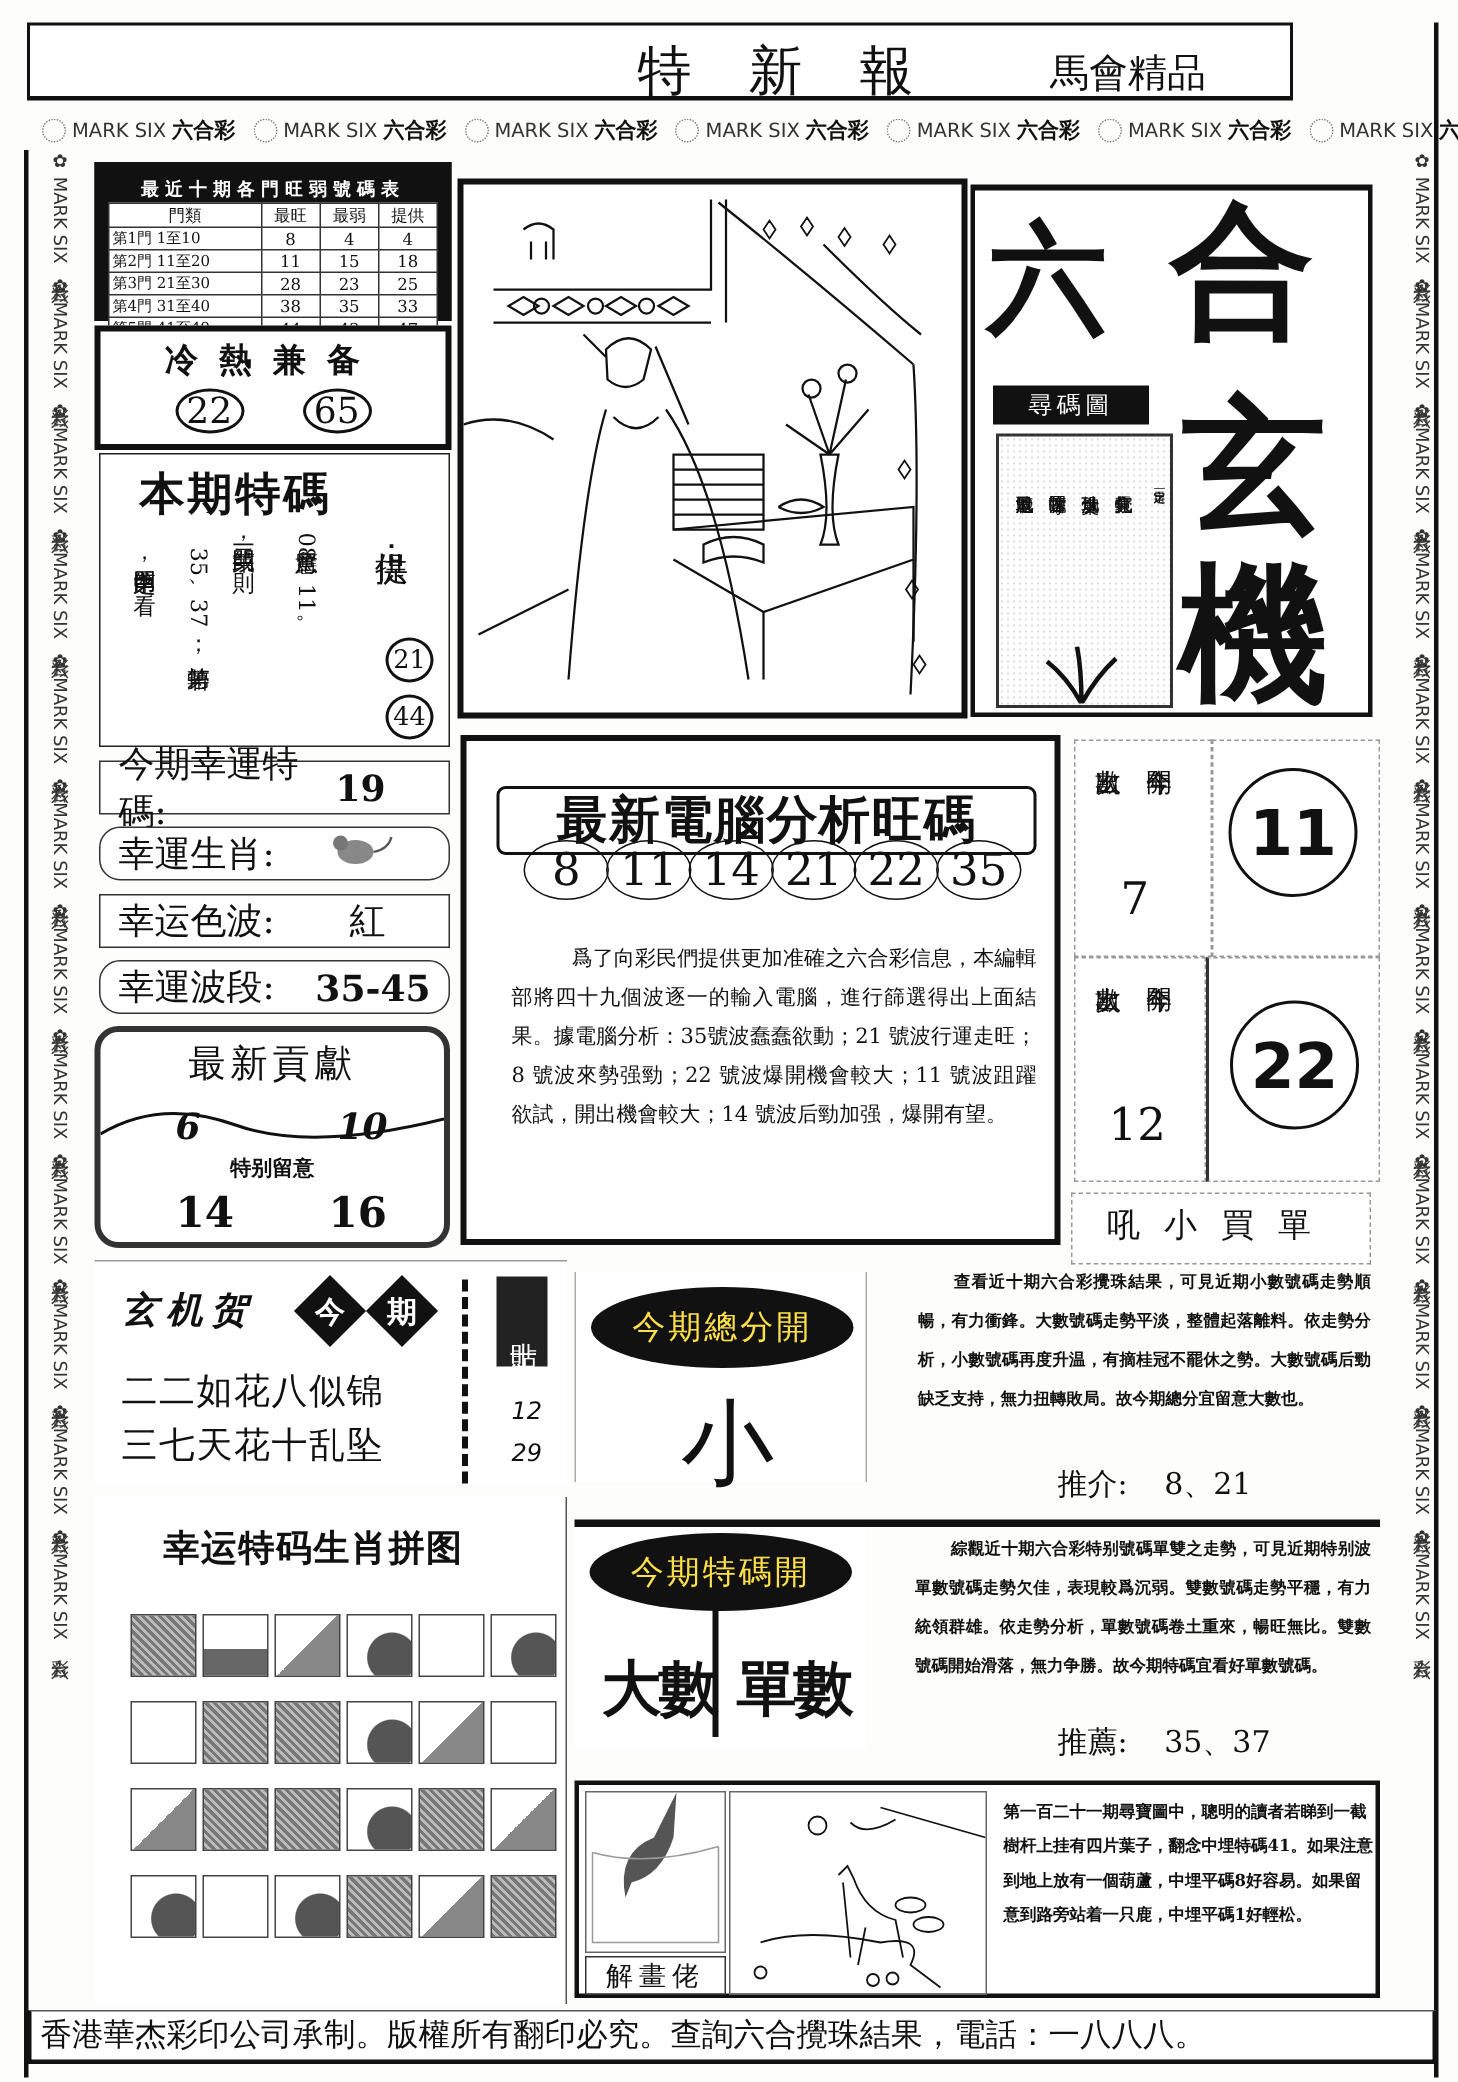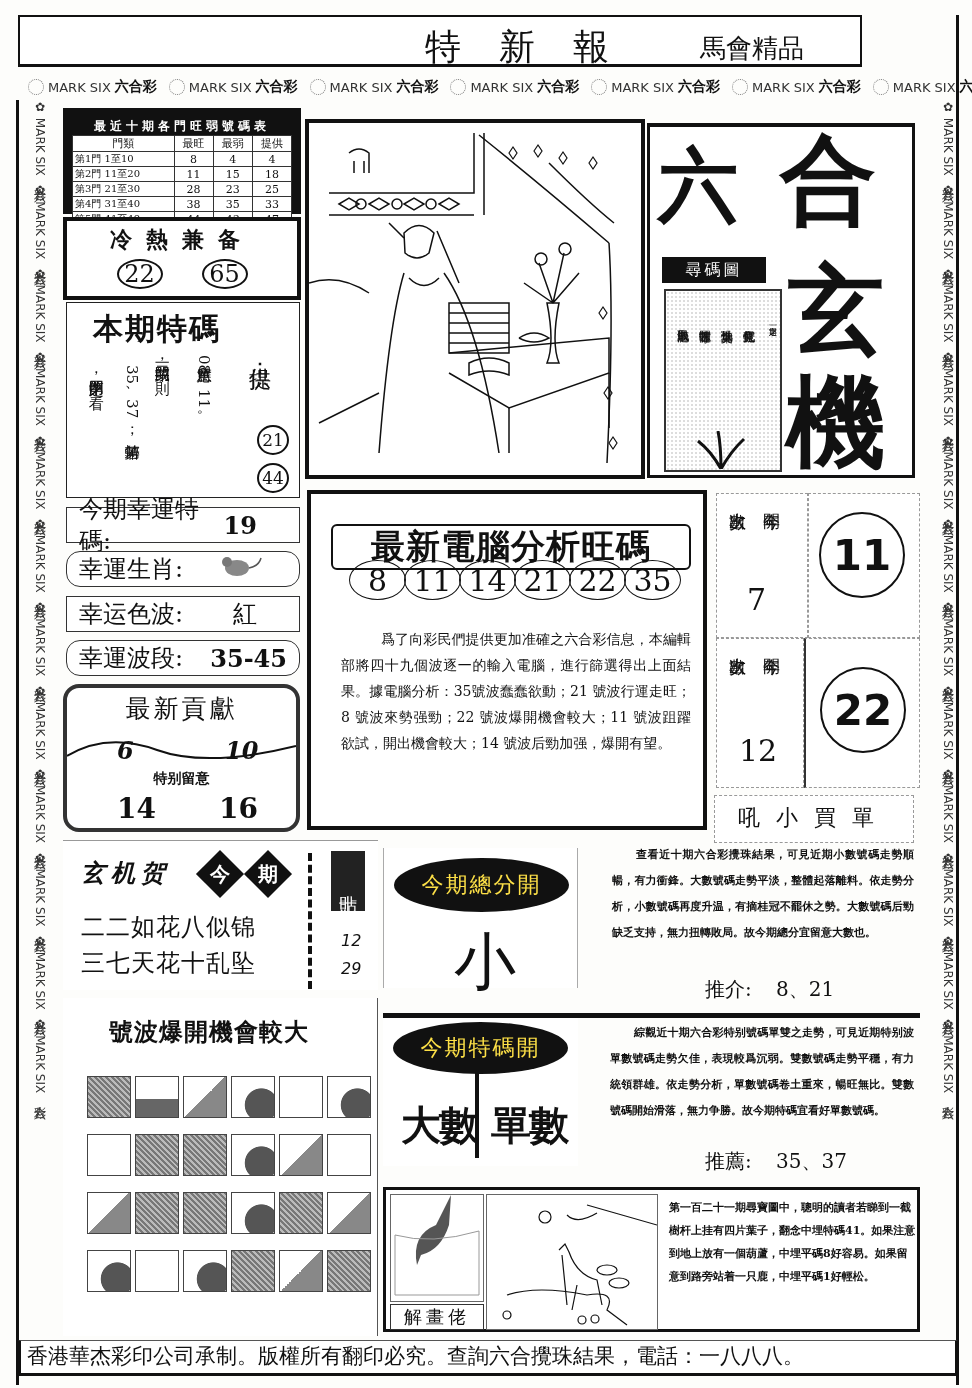--- a/index.html
+++ b/index.html
@@ -282,21 +282,21 @@
   <span class="diamond-txt" style="left:195px;top:20px">期</span>
   <div class="line" style="top:70px">二二如花八似锦</div>
   <div class="line" style="top:106px">三七天花十乱坠</div>
   <div class="pole"></div>
   <div class="tie">貼士</div>
   <span class="tn" style="top:90px">12</span>
   <span class="tn" style="top:118px">29</span>
 </div>
 
 <div id="puzzle" class="abs">
-  <div class="h">號波爆開機會較大</div>
+  <div class="h">幸运特码生肖拼图</div>
   <div class="grid" id="puzzle-grid">
       <div class="tile s1"></div>
       <div class="tile s2"></div>
       <div class="tile s4"></div>
       <div class="tile s3"></div>
       <div class="tile "></div>
       <div class="tile s3"></div>
       <div class="tile "></div>
       <div class="tile s1"></div>
       <div class="tile s1"></div>

